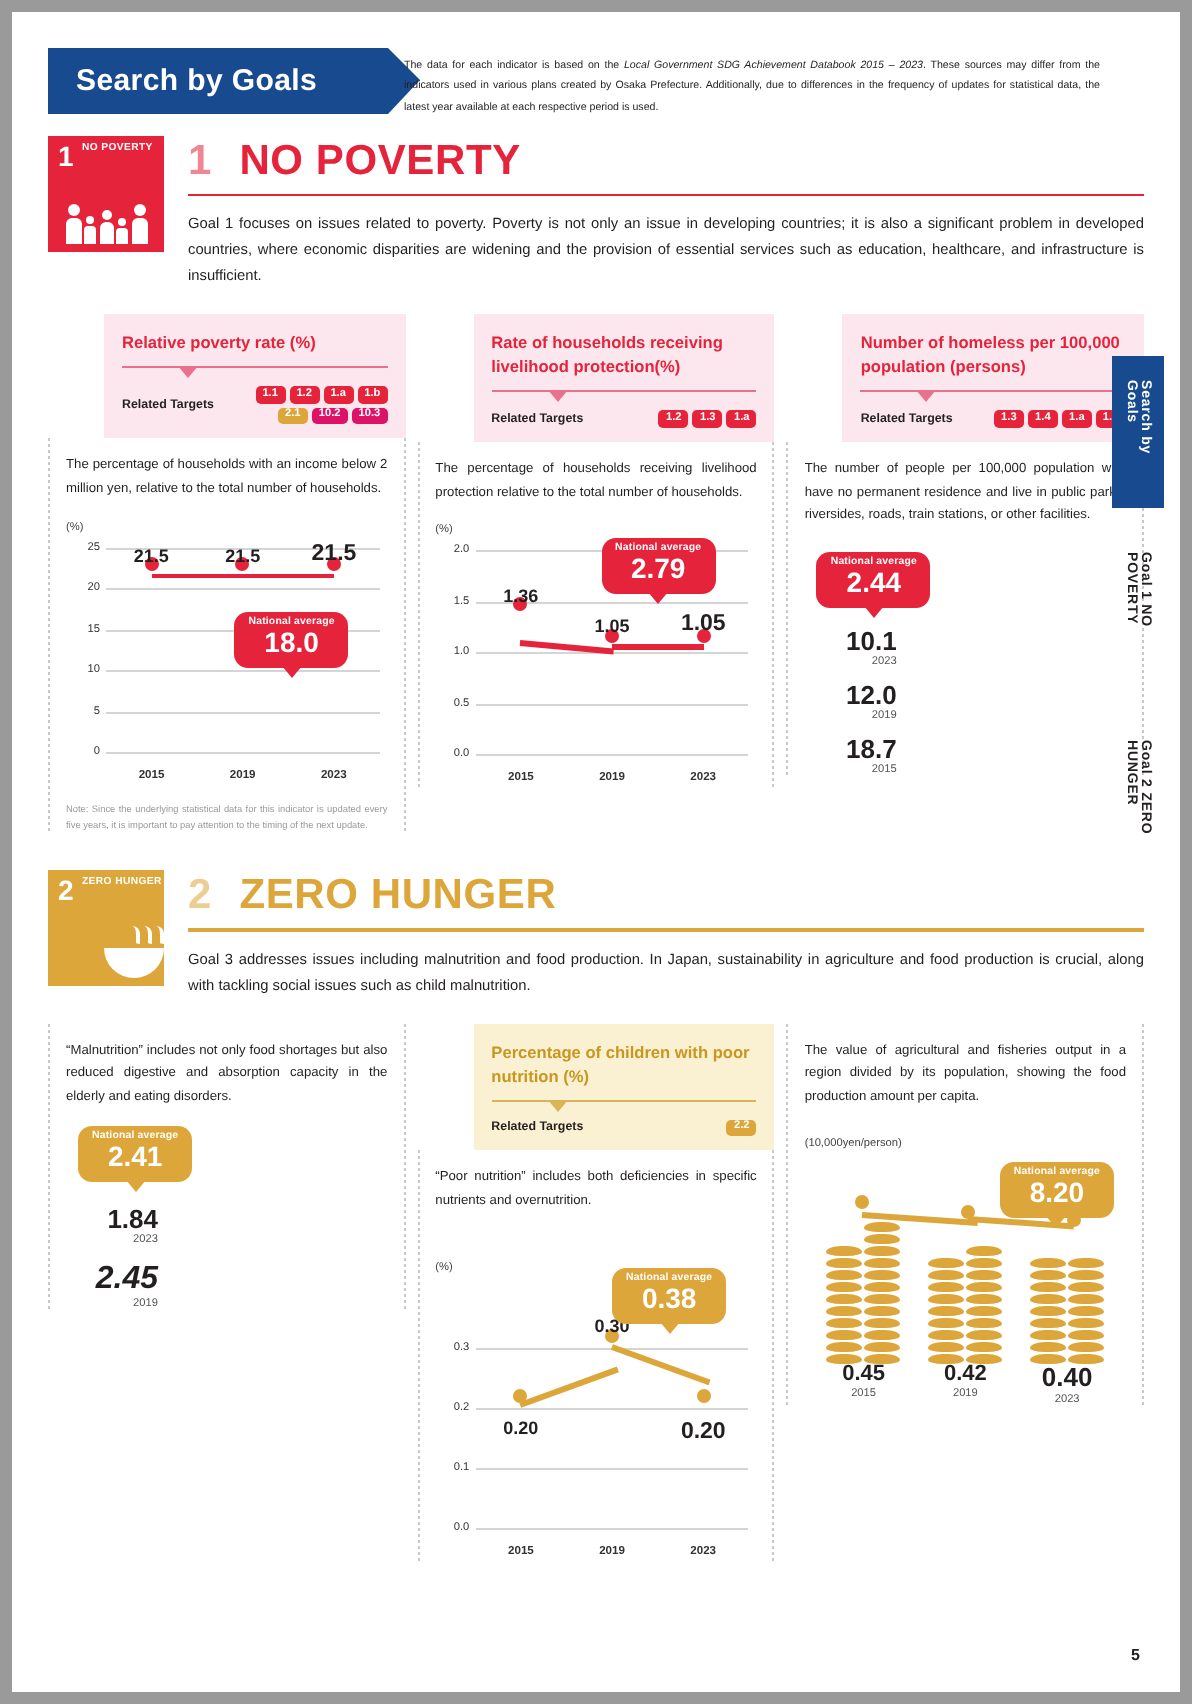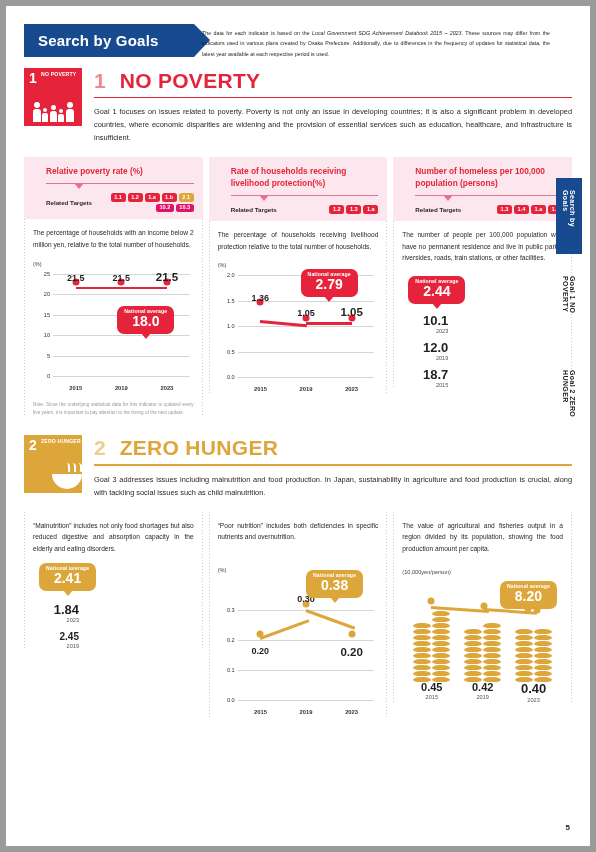--- a/index.html
+++ b/index.html
@@ -79,21 +79,21 @@
   .goal-rule { height: 1.4px; margin-top: 6px; }
   .goal-rule.red { background: #e5243b; }
   .goal-rule.gold { background: #dda63a; }
   .goal-desc {
     margin-top: 8px; font-size: 7.4px; line-height: 1.75; color: #231f20; text-align: justify;
   }
 
   
   .cards { display: flex; gap: 6px; margin: 12px 18px 0 18px; }
   .card { flex: 1 1 0; min-width: 0; position: relative; }
-  .card-top { padding: 8px 9px 7px 22px; }
+  .card-top { padding: 8px 9px 7px 9px; margin-left: 28px; }
   .card.red .card-top { background: #fce7ee; }
   .card.gold .card-top { background: #faf0d2; }
   .card-title { font-size: 8.3px; font-weight: bold; line-height: 1.45; }
   .card.red .card-title { color: #e5243b; }
   .card.gold .card-title { color: #c9971f; }
   .title-rule { height: 1px; margin: 6px 0 0 0; position: relative; }
   .card.red .title-rule { background: #e8718e; }
   .card.gold .title-rule { background: #d9b45a; }
   .title-rule::after {
     content: ""; position: absolute; left: 28px; top: 0;
@@ -153,21 +153,21 @@
     width: 0; height: 0; border-left: 5px solid transparent; border-right: 5px solid transparent;
   }
   .natavg.red::after { border-top: 6px solid #e5243b; }
   .natavg.gold::after { border-top: 6px solid #dda63a; }
 
   
   .picto-chart { position: relative; margin-top: 6px; }
   .picto-row { display: flex; align-items: center; gap: 7px; margin-bottom: 7px; }
   .picto-vals { width: 46px; text-align: right; flex: 0 0 46px; }
   .picto-num { font-size: 13px; font-weight: bold; color: #231f20; line-height: 1; }
-  .picto-num.sm { font-size: 10px; }
+  .picto-num.sm { font-size: 16px; font-style: italic; }
   .picto-year { font-size: 5.6px; color: #555; margin-top: 1px; }
   .picto-figs { display: flex; gap: 2px; align-items: flex-end; flex-wrap: wrap; }
   .pf { width: 11px; position: relative; }
   .pf .ph { width: 7.5px; height: 7.5px; border-radius: 50%; margin: 0 auto 1px auto; }
   .pf .pb { width: 11px; height: 9px; border-radius: 4px 4px 1px 1px; }
   .pf.big { width: 17px; }
   .pf.big .ph { width: 11px; height: 11px; margin-bottom: 1.5px; }
   .pf.big .pb { width: 17px; height: 13px; border-radius: 6px 6px 1px 1px; }
 
   
@@ -504,20 +504,30 @@
               <span class="pf big"><span class="ph" style="background:#dda63a"></span><span class="pb" style="background:#dda63a"></span></span>
               <span class="pf big"><span class="ph" style="background:linear-gradient(90deg,#dda63a 50%,#cccccc 50%)"></span><span class="pb" style="background:linear-gradient(90deg,#dda63a 50%,#cccccc 50%)"></span></span>
               <span class="pf big"><span class="ph" style="background:#cccccc"></span><span class="pb" style="background:#cccccc"></span></span>
             </div>
           </div>
         </div>
       </div>
     </div>
 
     <div class="card gold">
+      <div class="card-top">
+        <div class="card-title">Percentage of children with poor nutrition (%)</div>
+        <div class="title-rule"></div>
+        <div class="targets-row">
+          <span class="targets-label">Related Targets</span>
+          <span class="badges">
+            <span class="badge c-gold">2.2</span>
+          </span>
+        </div>
+      </div>
       <div class="card-body">
         <div class="card-desc">“Poor nutrition” includes both deficiencies in specific nutrients and overnutrition.</div>
         <div class="chart" style="height:150px;margin-top:24px">
           <span class="axis-unit">(%)</span>
           <div class="plot">
             <div class="gridline" style="bottom:0%">
                 <span class="ytick">0.0</span>
               </div>
             <div class="gridline" style="bottom:25%">
                 <span class="ytick">0.1</span>

